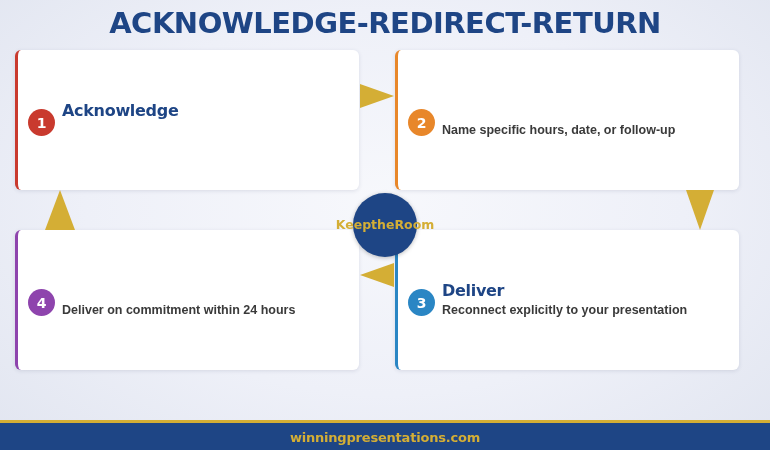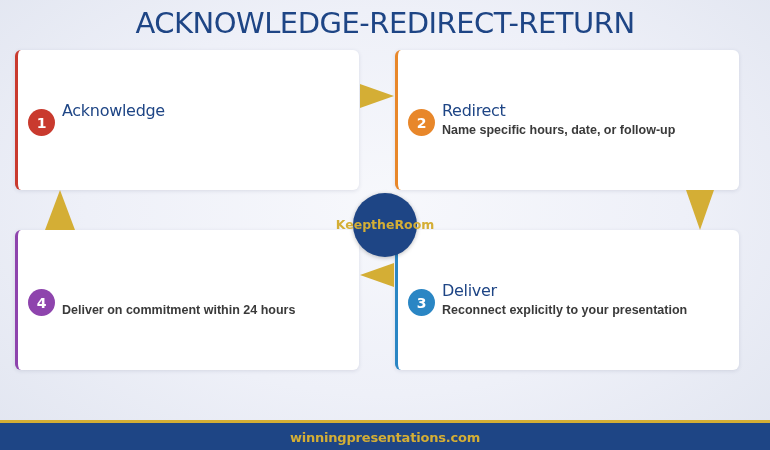--- a/index.html
+++ b/index.html
@@ -4,37 +4,37 @@
 <style>
   * { box-sizing: border-box; margin: 0; padding: 0; }
   html, body { width: 770px; height: 450px; overflow: hidden; }
   body {
     position: relative;
     font-family: "Liberation Sans", sans-serif;
     background: radial-gradient(ellipse at 50% 45%, #f7f8fc 0%, #eef0f8 55%, #e1e5f0 100%);
   }
   .title {
     position: absolute; left: 0; top: 6px; width: 770px; text-align: center;
-    font-family: "DejaVu Sans", sans-serif; font-weight: normal;
+    font-family: "DejaVu Sans", sans-serif; font-weight: bold;
     font-size: 29px; letter-spacing: -0.5px; color: #1e4585;
   }
   .card {
     position: absolute; width: 344px; height: 140px; background: #ffffff;
     border-radius: 6px; box-shadow: 0 1px 4px rgba(30,40,80,0.12);
     border-left: 3px solid #c33;
   }
   .card .badge {
     position: absolute; left: 10px; top: 59px; width: 27px; height: 27px;
     border-radius: 50%; color: #fff; font-weight: bold; font-size: 14px;
     display: flex; align-items: center; justify-content: center;
     font-family: "DejaVu Sans", sans-serif;
   }
   .card .heading {
     position: absolute; left: 44px; top: 51px;
-    font-family: "DejaVu Sans", sans-serif; font-weight: normal;
+    font-family: "DejaVu Sans", sans-serif; font-weight: bold;
     font-size: 16px; color: #1e4585; letter-spacing: -0.3px;
   }
   .card .desc {
     position: absolute; left: 44px; top: 73px;
     font-size: 12.5px; color: #3a3a3a; font-weight: 600;
   }
   #card1 { left: 15px; top: 50px; border-left-color: #c93a2e; }
   #card2 { left: 395px; top: 50px; border-left-color: #e8872a; }
   #card3 { left: 395px; top: 230px; border-left-color: #2a86c4; }
   #card4 { left: 15px; top: 230px; border-left-color: #8e44ad; }
@@ -66,21 +66,20 @@
 
 <div class="title">ACKNOWLEDGE-REDIRECT-RETURN</div>
 
 <div class="card" id="card1">
   <div class="badge" style="background:#c93a2e">1</div>
   <div class="heading">Acknowledge</div>
 </div>
 
 <div class="card" id="card2">
   <div class="badge" style="background:#e8872a">2</div>
-  <div class="heading">Redirect</div>
   <div class="desc">Name specific hours, date, or follow-up</div>
 </div>
 
 <div class="card" id="card3">
   <div class="badge" style="background:#2a86c4">3</div>
   <div class="heading">Deliver</div>
   <div class="desc">Reconnect explicitly to your presentation</div>
 </div>
 
 <div class="card" id="card4">

